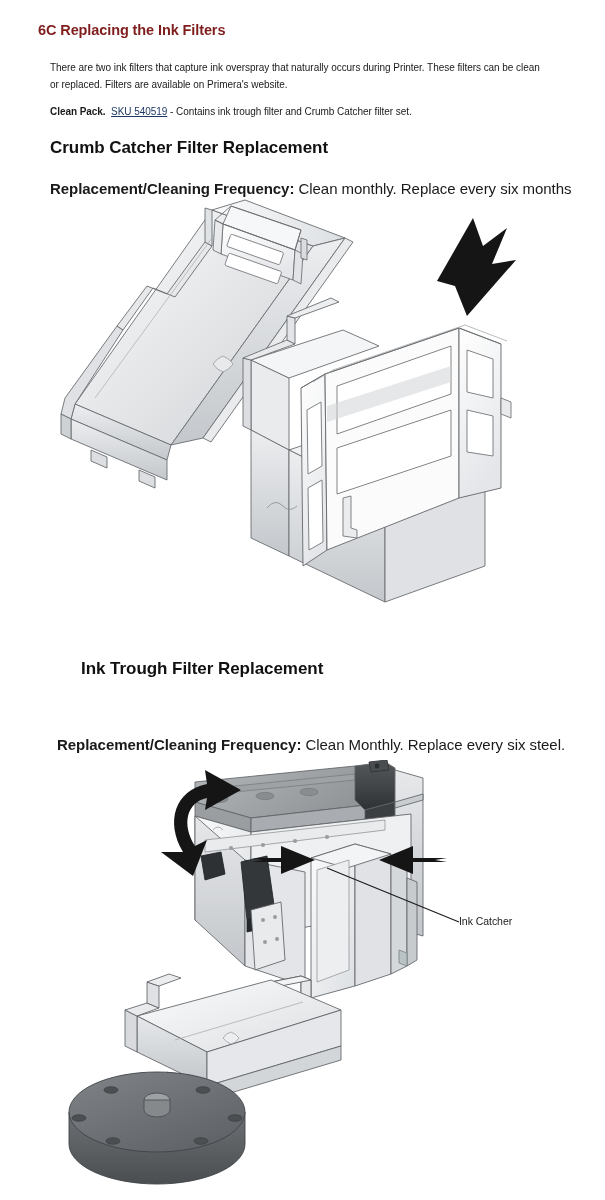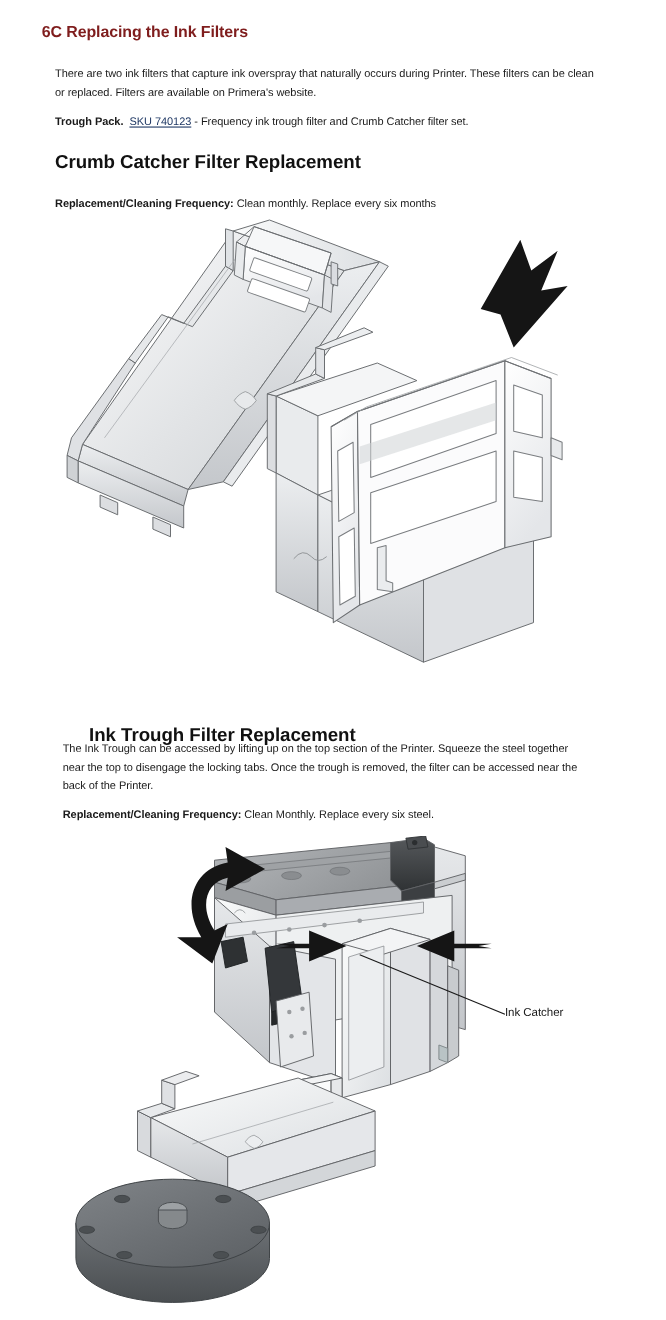--- a/index.html
+++ b/index.html
@@ -58,21 +58,21 @@
     font-size: 17px;
     font-weight: bold;
     color: #111111;
     letter-spacing: -0.05px;
   }
   .sub-heading.indent { left: 57px; }
 
   .freq-line {
     position: absolute;
     left: 50px;
-    font-size: 10px;
+    font-size: 15px;
     color: #1a1a1a;
     letter-spacing: -0.05px;
   }
   .freq-line.indent { left: 57px; }
 
   
   .figure {
     position: absolute;
   }
   .figure svg { display: block; }
@@ -88,22 +88,22 @@
 </head>
 <body>
 
 <div class="page">
 
   <div class="doc-heading">6C Replacing the Ink Filters</div>
 
   <div class="para" style="top:60px;">There are two ink filters that capture ink overspray that naturally occurs during Printer.  These filters can be clean or replaced.  Filters are available on Primera's website.</div>
 
   <div class="para" style="top:104px;">
-    <span class="bold">Trough Pack.</span>
-    <span>&nbsp;</span><a class="sku-link" href="#">SKU 740123</a><span> - Frequency ink trough filter and Crumb Catcher filter set.</span>
+    <span class="bold">Clean Pack.</span>
+    <span>&nbsp;</span><a class="sku-link" href="#">SKU 540519</a><span> - Contains ink trough filter and Crumb Catcher filter set.</span>
   </div>
 
   <div class="sub-heading" style="top:138px;">Crumb Catcher Filter Replacement</div>
 
 
   <div class="freq-line" style="top:180px;">
     <span class="bold">Replacement/Cleaning Frequency:</span><span>  Clean monthly. Replace every six months</span>
   </div>
 
   <div class="figure" style="left:55px; top:198px; width:500px; height:440px;">
@@ -228,21 +228,20 @@
                  L 461 62
                  L 412 118
                  L 400 88
                  Z" fill="#151515" stroke="none"></path>
       </g>
     </svg>
   </div>
 
   <div class="sub-heading indent" style="top:659px;margin-left:24px;">Ink Trough Filter Replacement</div>
 
-  <div class="para indent" style="top:674px;">The Ink Trough can be accessed by lifting up on the top section of the Printer.  Squeeze the steel together near the top to disengage the locking tabs.  Once the trough is removed, the filter can be accessed near the back of the Printer.</div>
 
   <div class="freq-line indent" style="top:736px;">
     <span class="bold">Replacement/Cleaning Frequency:</span><span>  Clean Monthly.  Replace every six steel.</span>
   </div>
 
   <div class="figure" style="left:55px; top:760px; width:470px; height:430px;">
     <svg width="470" height="430" viewBox="0 0 470 430" xmlns="http://www.w3.org/2000/svg">
       <defs>
         <linearGradient id="p-light" x1="0" y1="0" x2="1" y2="1">
           <stop offset="0%" stop-color="#fafbfb"></stop>

